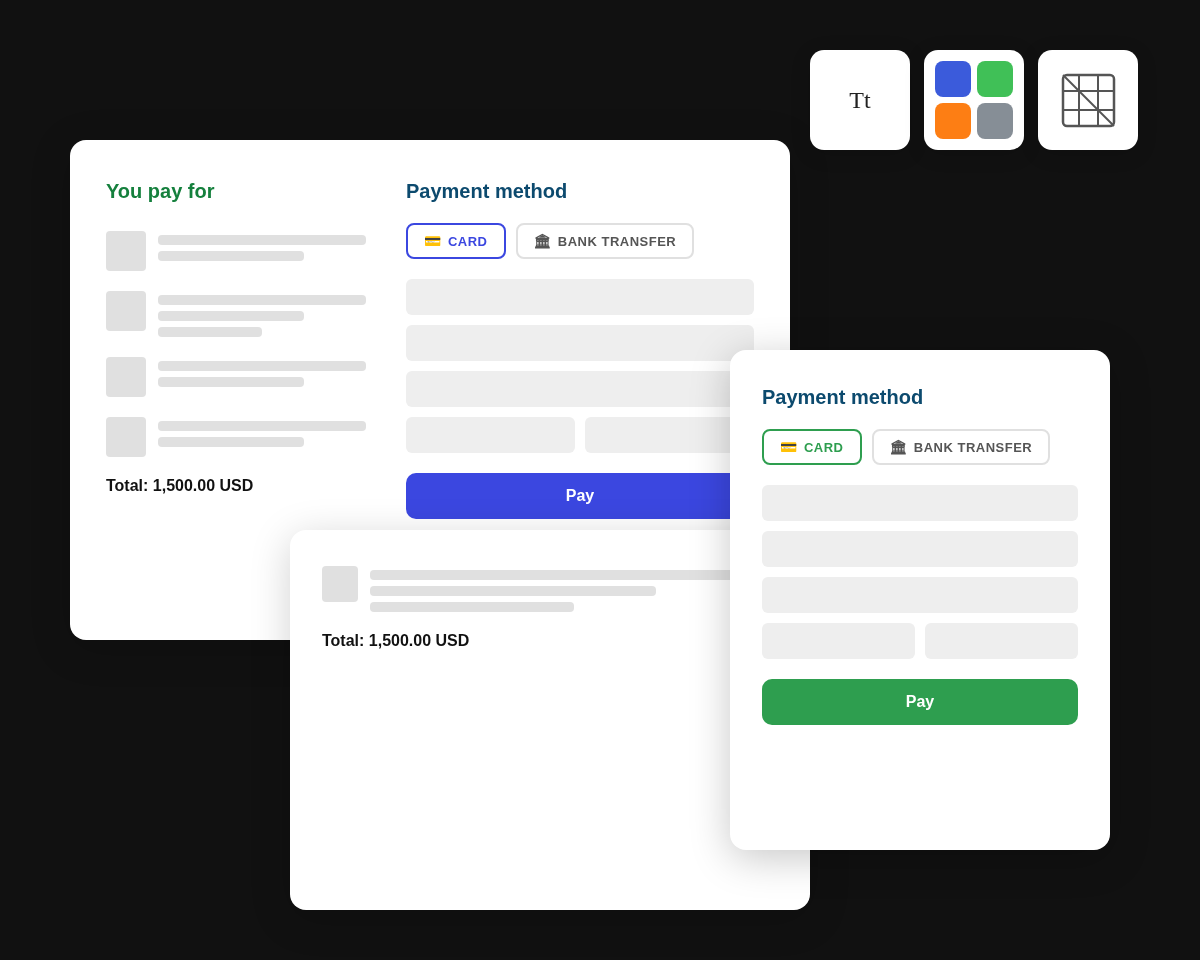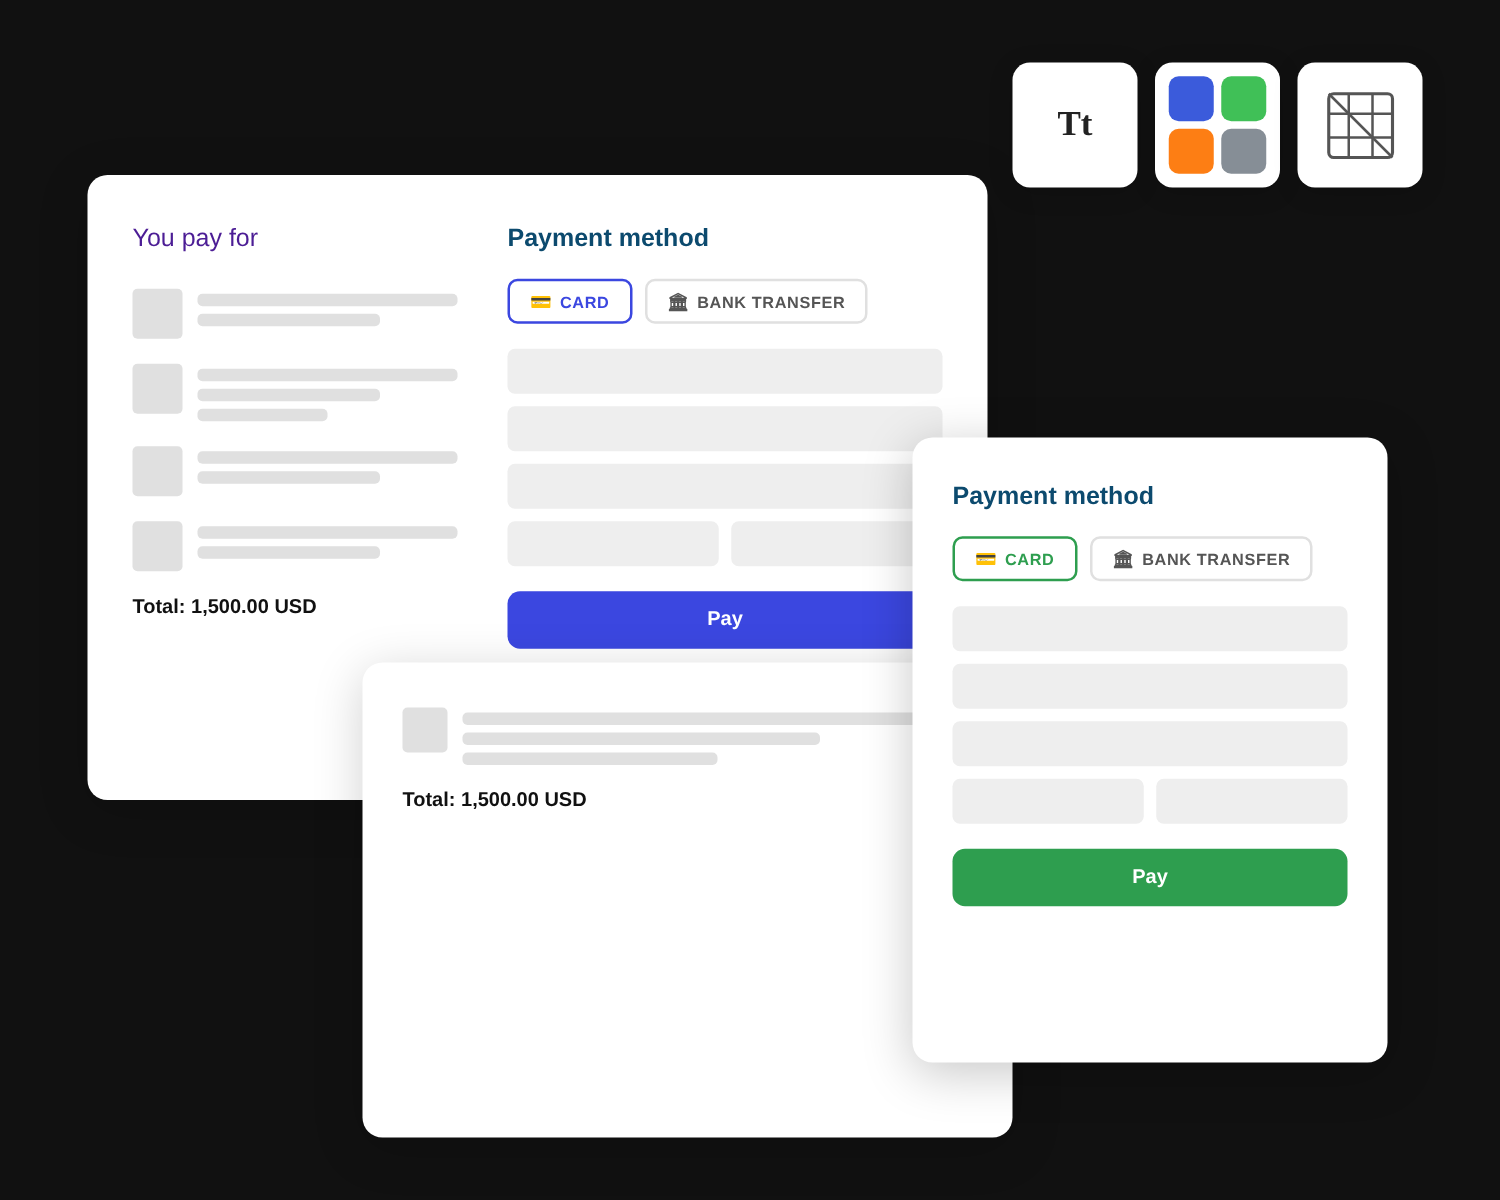--- a/index.html
+++ b/index.html
@@ -36,22 +36,22 @@
       gap: 40px;
     }
 
     .card-left {
       width: 260px;
       flex-shrink: 0;
     }
 
     .card-left .section-title {
       font-size: 20px;
-      font-weight: 400;
-      color: #4c1d95;
+      font-weight: 700;
+      color: #15803d;
       margin-bottom: 28px;
     }
 
     .skeleton-row {
       display: flex;
       align-items: flex-start;
       gap: 12px;
       margin-bottom: 20px;
     }
 
@@ -248,22 +248,22 @@
       height: 100px;
       background: #fff;
       border-radius: 14px;
       box-shadow: 0 4px 20px rgba(0,0,0,0.15);
       display: flex;
       align-items: center;
       justify-content: center;
     }
 
     .icon-typography {
-      font-size: 28px;
-      font-weight: 700;
+      font-size: 24px;
+      font-weight: 400;
       color: #222;
       font-family: Georgia, serif;
     }
 
     .icon-grid {
       display: grid;
       grid-template-columns: 1fr 1fr;
       gap: 6px;
     }
 

